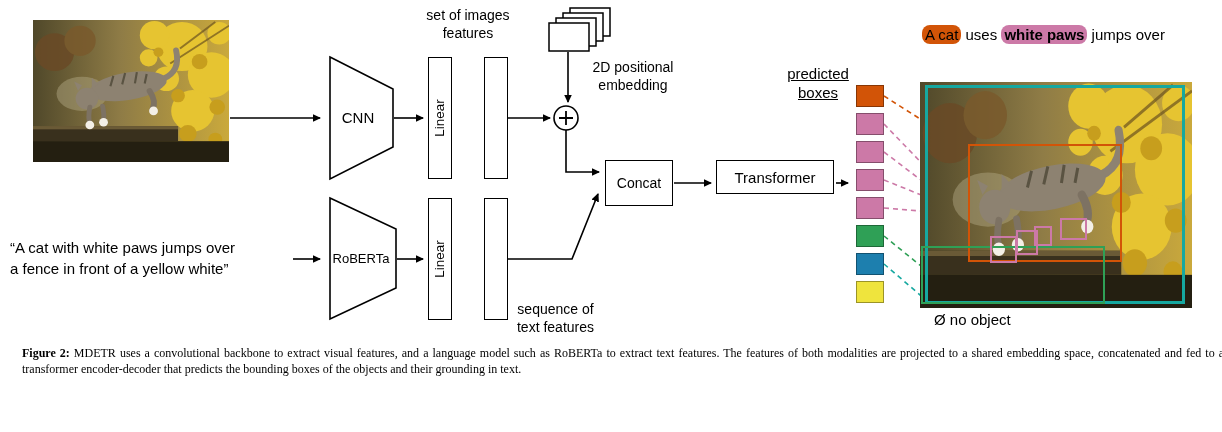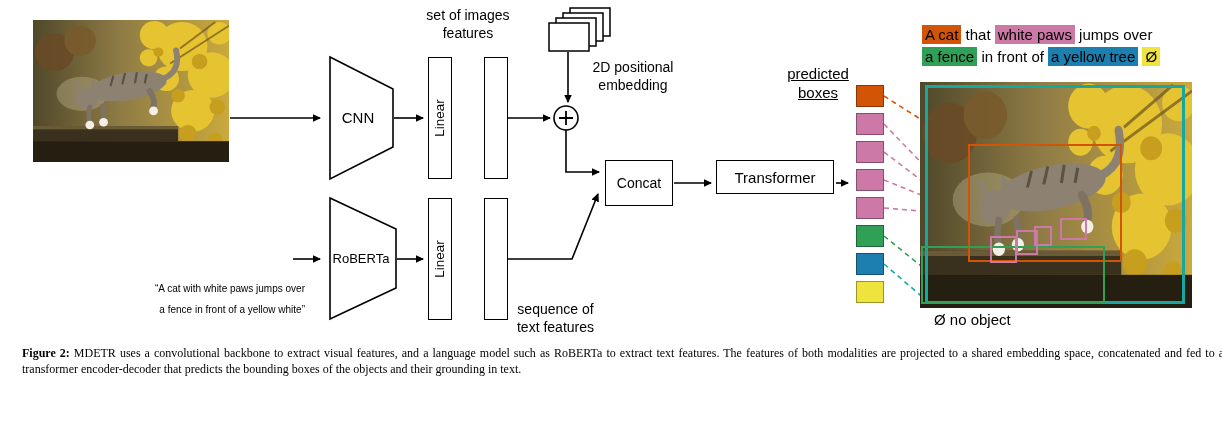--- a/index.html
+++ b/index.html
@@ -17,26 +17,26 @@
   }
   .lbl { position:absolute; text-align:center; font-size:14px; line-height:18px; }
   .vlabel {
     position:absolute; width:120px; height:20px; text-align:center;
     font-size:13.5px; transform:rotate(-90deg); line-height:20px;
   }
   .queries { position:absolute; left:856px; top:85px; }
   .qsq { width:28px; height:22px; margin-bottom:6px; border:0.5px solid rgba(0,0,0,0.35); }
   .sentence { position:absolute; left:922px; top:24px; width:280px; font-size:15px; }
   .sline { line-height:22px; white-space:nowrap; }
-  .seg { white-space:pre; }
+  .seg { white-space:pre;border-radius:8px; }
   .hl { padding:1px 3px; }
   .bbox { position:absolute; }
   .noobj { position:absolute; left:934px; top:311px; font-size:15px; }
-  .quote { position:absolute; left:10px; top:237px; width:295px; text-align:right;
-           font-size:10px; line-height:21px;margin-top:41px; }
+  .quote { position:absolute; left:10px; top:237px; width:295px; text-align:left;
+           font-size:15px; line-height:21px; }
   .pred { position:absolute; left:772px; top:64px; width:92px; text-align:center;
           font-size:15px; line-height:19px;text-decoration:underline; }
   .caption {
     position:absolute; left:22px; top:345px; width:1202px;
     font-family:"Liberation Serif", serif; font-size:12px; line-height:1.36;
     text-align:justify;
   }
   .overlay { position:absolute; left:0; top:0; pointer-events:none; }
   svg text { font-family:"Liberation Sans", sans-serif; }
 </style>
@@ -185,22 +185,21 @@
     <div class="qsq" style="background: var(--c-pink);"></div>
     <div class="qsq" style="background: var(--c-pink);"></div>
     <div class="qsq" style="background: var(--c-pink);"></div>
     <div class="qsq" style="background: var(--c-pink);"></div>
     <div class="qsq" style="background: var(--c-green);"></div>
     <div class="qsq" style="background: var(--c-blue);"></div>
     <div class="qsq" style="background: var(--c-yellow);"></div>
   </div>
 
 <div class="sentence">
-  <div class="sline"><span class="seg hl" style="background: var(--c-orange);">A cat</span><span class="seg"> that </span><span class="seg hl" style="background: var(--c-pink);">white paws</span><span class="seg"> jumps over</span></div>
-  <div class="sline"><span class="seg hl" style="background: var(--c-green);">a fence</span><span class="seg"> in front of </span><span class="seg hl" style="background: var(--c-blue);">a yellow tree</span><span class="seg"> </span><span class="seg hl" style="background: var(--c-yellow);">Ø</span></div>
+  <div class="sline"><span class="seg hl" style="background: var(--c-orange);">A cat</span><span class="seg"> uses </span><span class="seg hl" style="background: var(--c-pink); font-weight: bold;">white paws</span><span class="seg"> jumps over</span></div>
 </div>
 
 <div class="photo" style="left:920px;top:82px;width:272px;height:226px">
   <svg width="272" height="226">
     <use href="#cat-scene" width="272" height="226"></use>
   </svg>
   <div class="bbox" style="left:5px;top:3px;width:260px;height:219px;border:3px solid var(--c-teal)"></div>
   <div class="bbox" style="left:48px;top:62px;width:154px;height:118px;border:2.5px solid var(--c-orange)"></div>
   <div class="bbox" style="left:1px;top:164px;width:184px;height:58px;border:2.5px solid var(--c-green)"></div>
   <div class="bbox" style="left:70px;top:154px;width:27px;height:27px;border:2px solid var(--c-pink)"></div>

